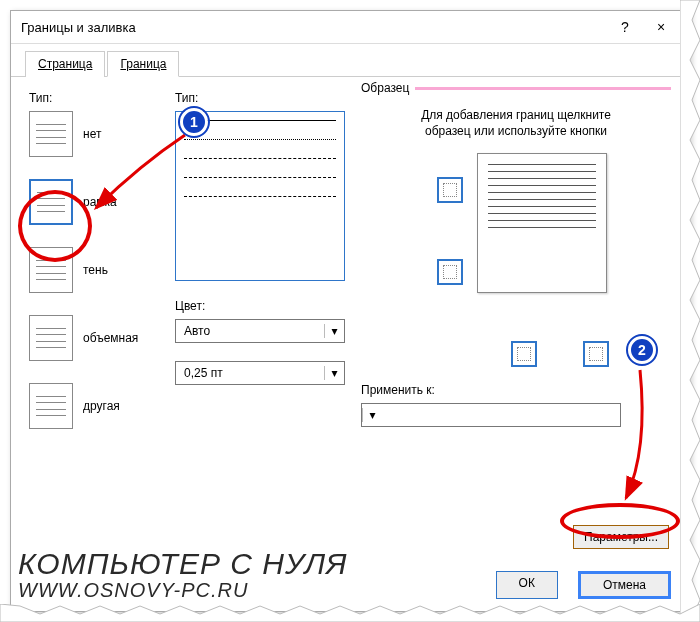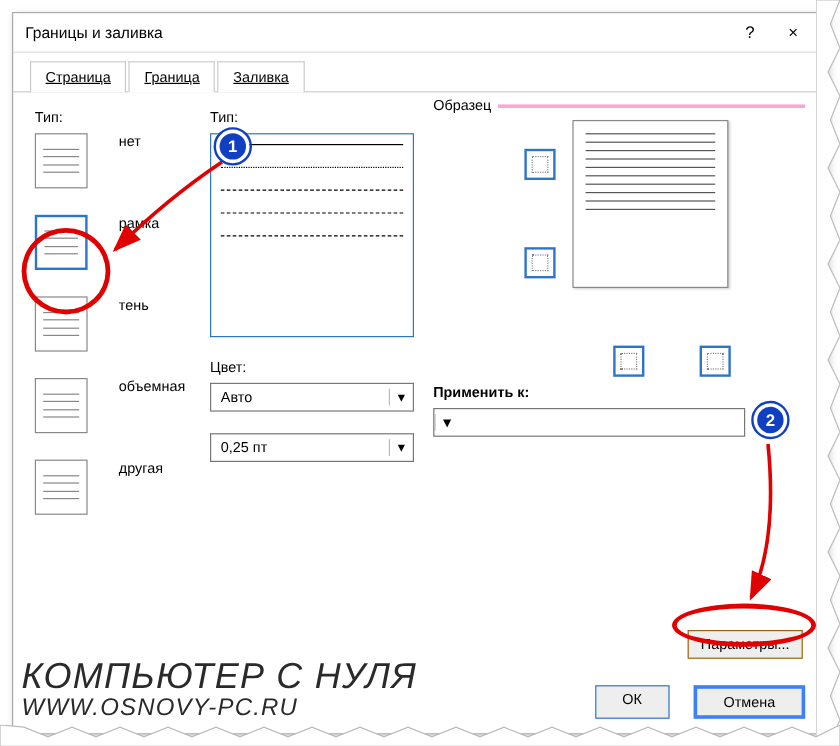--- a/index.html
+++ b/index.html
@@ -10,21 +10,21 @@
   .titlebar .tbtn { width: 36px; text-align: center; font-size: 14px; }
   .tabs { display: flex; padding: 6px 14px 0 14px; border-bottom: 1px solid #ccc; }
   .tab { padding: 5px 12px; border: 1px solid #ccc; border-bottom: none; margin-right: 2px; background: #fff; position: relative; top: 1px; }
   .tab.active { background: #fff; border-bottom: 1px solid #fff; }
   .body { display: flex; padding: 10px 18px 70px 18px; gap: 16px; }
   .col-left { width: 130px; }
   .col-mid  { width: 170px; }
   .col-right{ flex: 1; }
   .label { margin: 4px 0 6px 0; }
   .type-list { display: flex; flex-direction: column; gap: 22px; }
-  .type-item { display: flex; gap: 26px; cursor: pointer; }
+  .type-item { display: flex; align-items: center; gap: 10px; cursor: pointer; }
   .type-icon { width: 44px; height: 46px; border: 1px solid #888; background: #fff; display: flex; flex-direction: column; justify-content: space-evenly; padding: 6px; }
   .type-icon.selected { border: 2px solid #2e75c9; }
   .hline { height: 1px; background: #888; }
   .linebox { border: 1px solid #2e75c9; height: 170px; padding: 8px; display: flex; flex-direction: column; gap: 18px; overflow: hidden; }
   .ls-solid { border-top: 1.5px solid #000; }
   .ls-dash  { border-top: 1.5px dashed #000; }
   .ls-dot   { border-top: 1.5px dotted #000; }
   .field { margin-top: 18px; }
   .select { display: flex; align-items: center; border: 1px solid #777; height: 24px; background: #fff; }
   .select span { flex: 1; padding: 0 8px; }
@@ -34,21 +34,21 @@
   .hint { text-align: center; margin: 8px 40px 14px 40px; line-height: 1.3; }
   .preview-grid { position: relative; height: 200px; }
   .doc { position: absolute; left: 116px; top: 0; width: 130px; height: 140px; border: 1px solid #888; box-shadow: 1px 1px 2px rgba(0,0,0,.2); padding: 10px; display: flex; flex-direction: column; gap: 6px; }
   .doc div { height: 1px; background: #555; }
   .sidebtn { position: absolute; width: 26px; height: 26px; border: 2px solid #2e75c9; display: flex; align-items: center; justify-content: center; font-size: 11px; }
   .sidebtn::after { content: ""; width: 12px; height: 12px; border: 1px dotted #888; }
   .sb1 { left: 76px; top: 24px; }
   .sb2 { left: 76px; top: 106px; }
   .sb3 { left: 150px; top: 188px; }
   .sb4 { left: 222px; top: 188px; }
-  .apply { margin-top: 20px; font-weight: bold; }
+  .apply { margin-top: 30px; }
   .pbtn { position: absolute; right: 20px; bottom: 62px; border: 1px solid #a16207; background: #eee; padding: 4px 10px; }
   .bottom { position: absolute; right: 18px; bottom: 12px; display: flex; gap: 20px; }
   .btn { border: 3px solid #3b82f6; background: #eee; padding: 4px 22px; }
   .btn.primary { border: 1.5px solid #2e75c9; }
   .u { text-decoration: underline; }
 
   .callout { position: absolute; width: 28px; height: 28px; border-radius: 50%; background: #1040c0; border: 3px solid #fff; outline: 2px solid #1040c0; color: #fff; display: flex; align-items: center; justify-content: center; font-weight: bold; font-size: 14px; z-index: 30; }
   .ring { position: absolute; border: 4px solid #e00000; border-radius: 50%; z-index: 20; pointer-events: none; }
   .arrow-svg { position: absolute; left: 0; top: 0; z-index: 25; pointer-events: none; }
   .watermark { position: absolute; left: 18px; bottom: 20px; z-index: 40; color: #2a2a2a; font-family: Impact, "Arial Black", sans-serif; letter-spacing: 1px; text-shadow: 2px 2px 0 #fff, -1px -1px 0 #fff, 1px -1px 0 #fff, -1px 1px 0 #fff; pointer-events: none; font-style: italic; }
@@ -66,23 +66,20 @@
     <div class="tbtn">×</div>
   </div>
 
   <div class="tabs">
     <div class="tab">
       <span class="u">Страница</span>
     </div>
     <div class="tab active">
       <span class="u">Граница</span>
     </div>
-    <div class="tab">
-      <span class="u">Заливка</span>
-    </div>
   </div>
 
   <div class="body">
 
     <div class="col-left">
       <div class="label">Тип:</div>
       <div class="type-list">
         <div class="type-item">
           <div class="type-icon">
             <div class="hline"></div>
@@ -153,20 +150,21 @@
         <div class="select">
           <span>0,25 пт</span>
           <div class="dd">▾</div>
         </div>
       </div>
     </div>
 
     <div class="col-right">
       <div class="fieldset">
         <div class="legend">Образец</div>
+        <div class="hint">Для добавления границ щелкните образец или используйте кнопки</div>
         <div class="preview-grid">
           <div class="doc">
             <div></div>
               <div></div>
               <div></div>
               <div></div>
               <div></div>
               <div></div>
               <div></div>
               <div></div>

